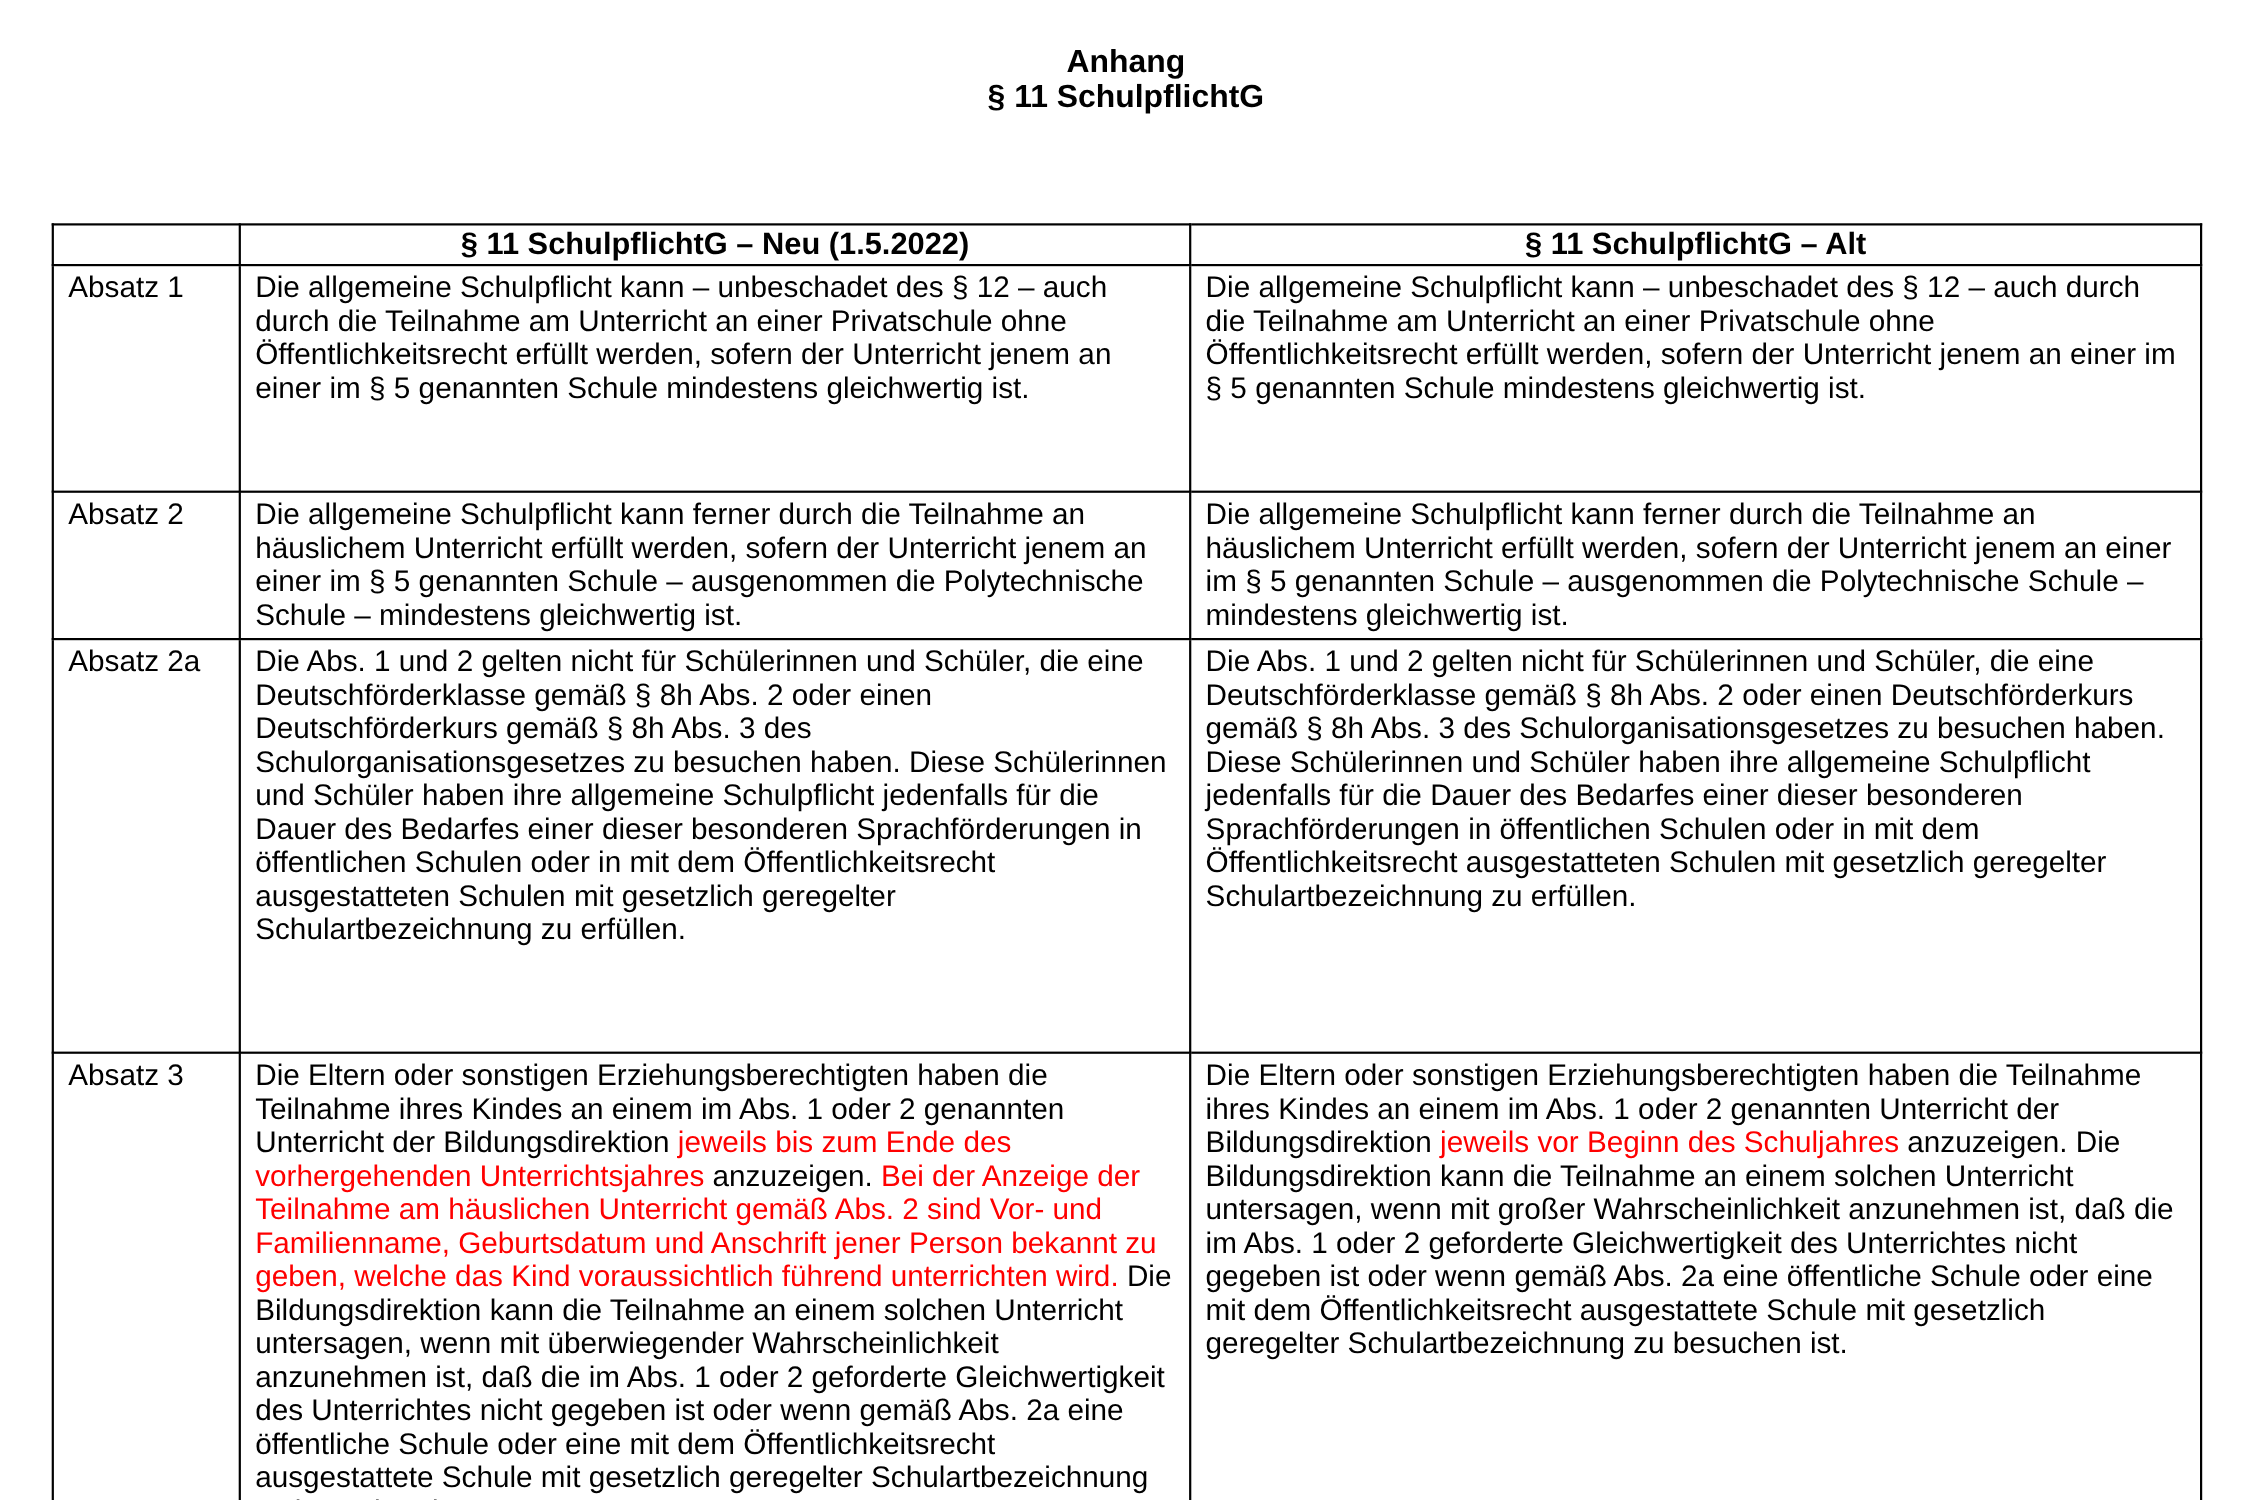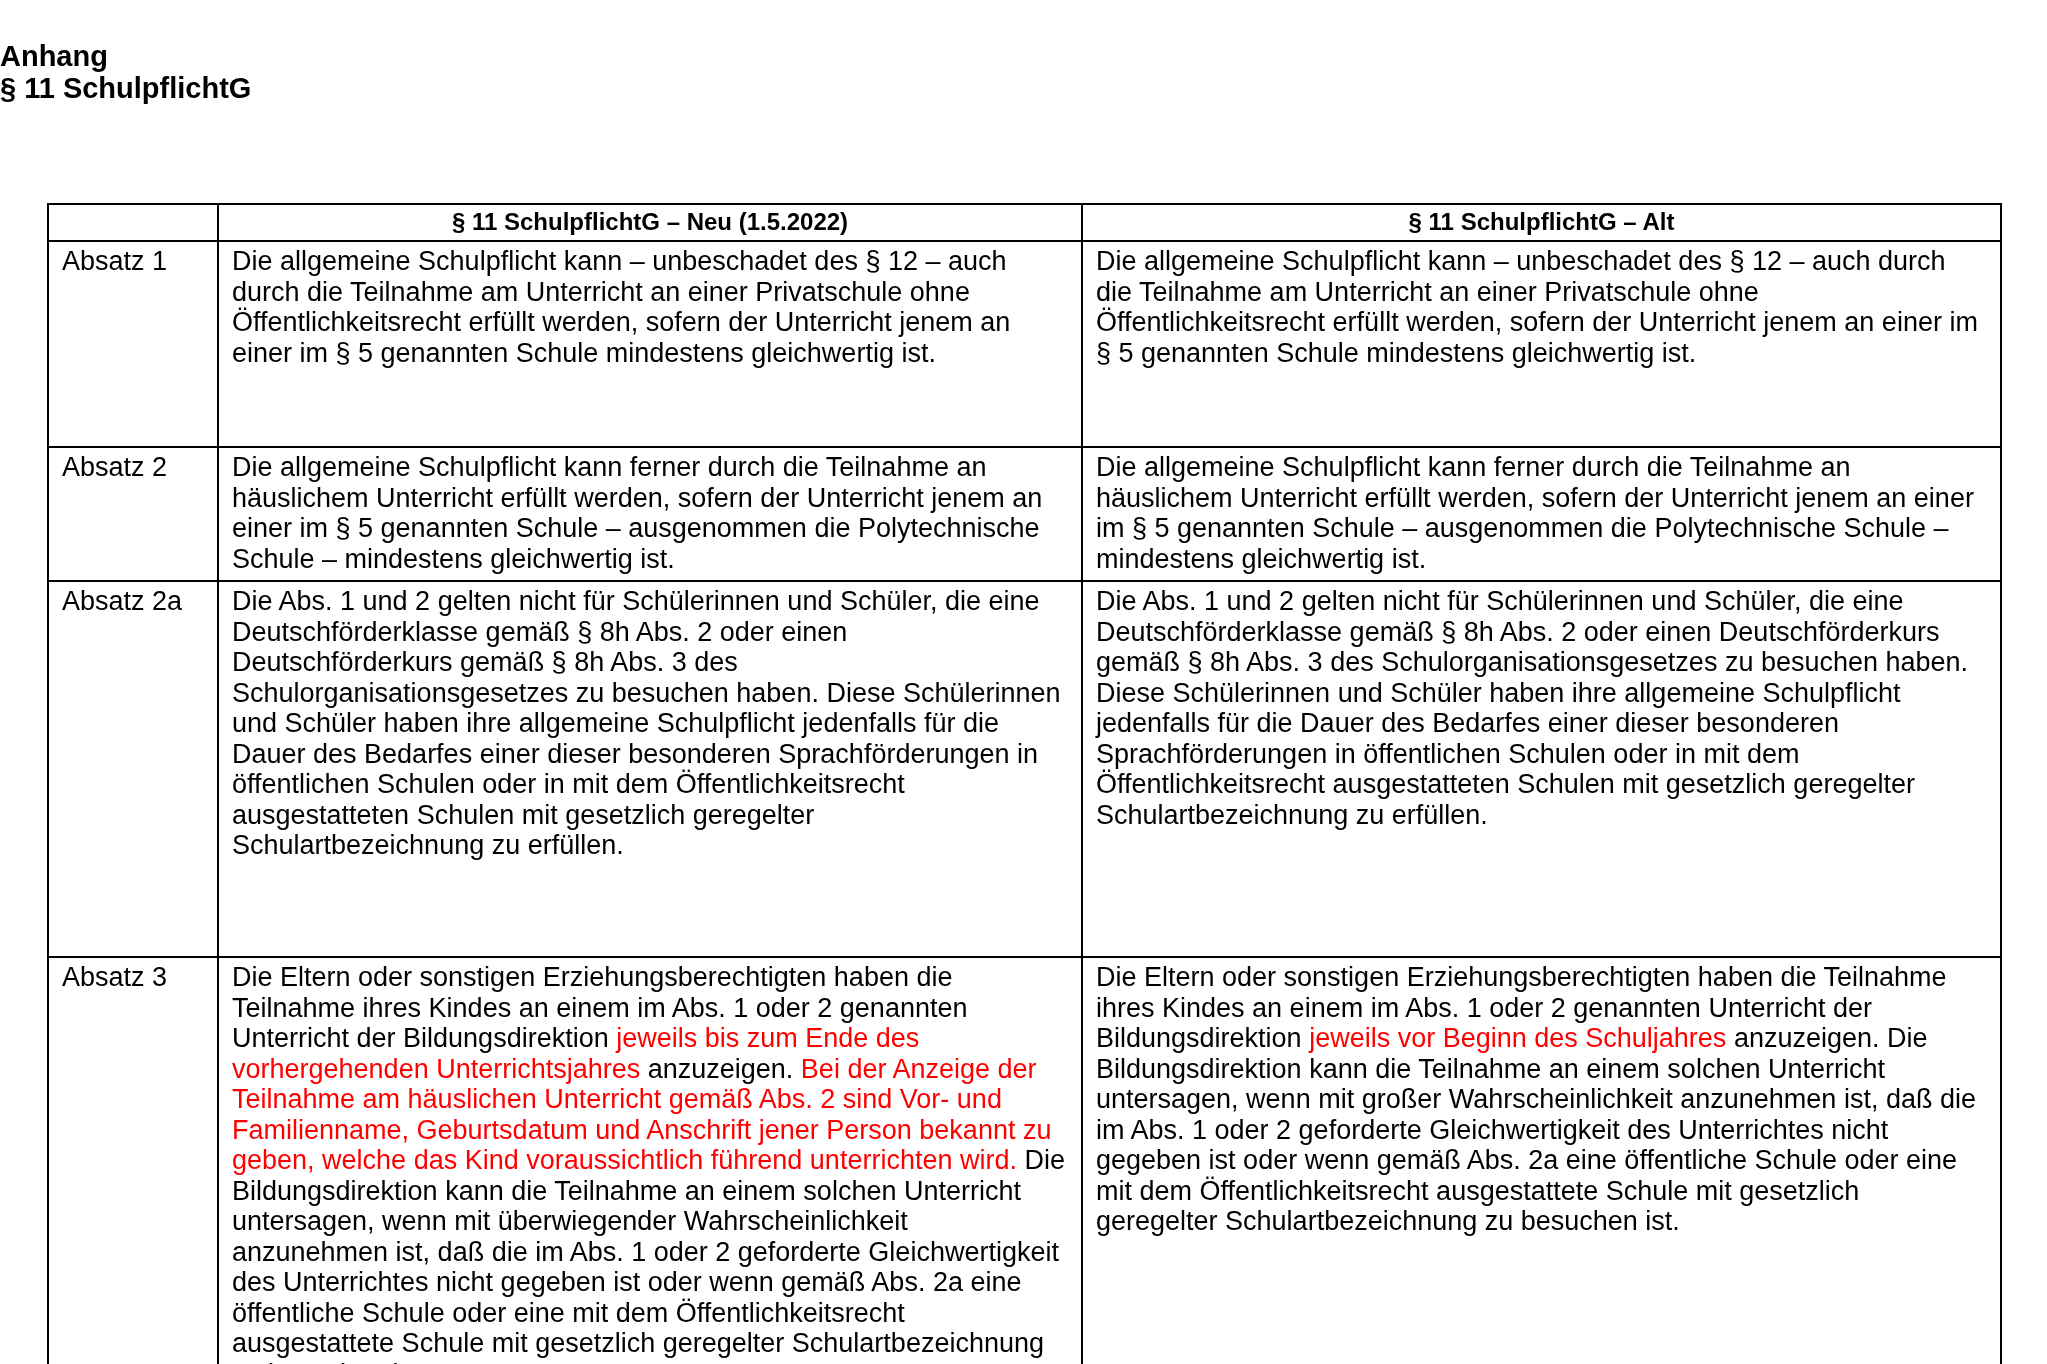--- a/index.html
+++ b/index.html
@@ -10,20 +10,21 @@
   }
   .page {
     position: relative;
     width: 2047px;
     height: 1364px;
     background: #ffffff;
     overflow: hidden;
   }
   .doc-header {
     padding-top: 40px;
+    text-align: center;
     font-weight: bold;
     font-size: 29px;
     line-height: 32px;
   }
   .red { color: #ff0000; }
   table.cmp {
     position: absolute;
     left: 47px;
     top: 203px;
     width: 1953px;
@@ -35,21 +36,21 @@
   table.cmp col.c3 { width: 919px; }
   table.cmp th, table.cmp td {
     border: 2px solid #000000;
     vertical-align: top;
     font-size: 27px;
     line-height: 30.5px;
     text-align: left;
   }
   table.cmp th {
     font-weight: bold;
-    font-size: 24px;
+    font-size: 28px;
     text-align: center;
     height: 37px;
     padding: 2px 6px;
     vertical-align: middle;
   }
   table.cmp td {
     padding: 4px 12px 6px 13px;
   }
   table.cmp td.label-cell { white-space: nowrap; }
   

